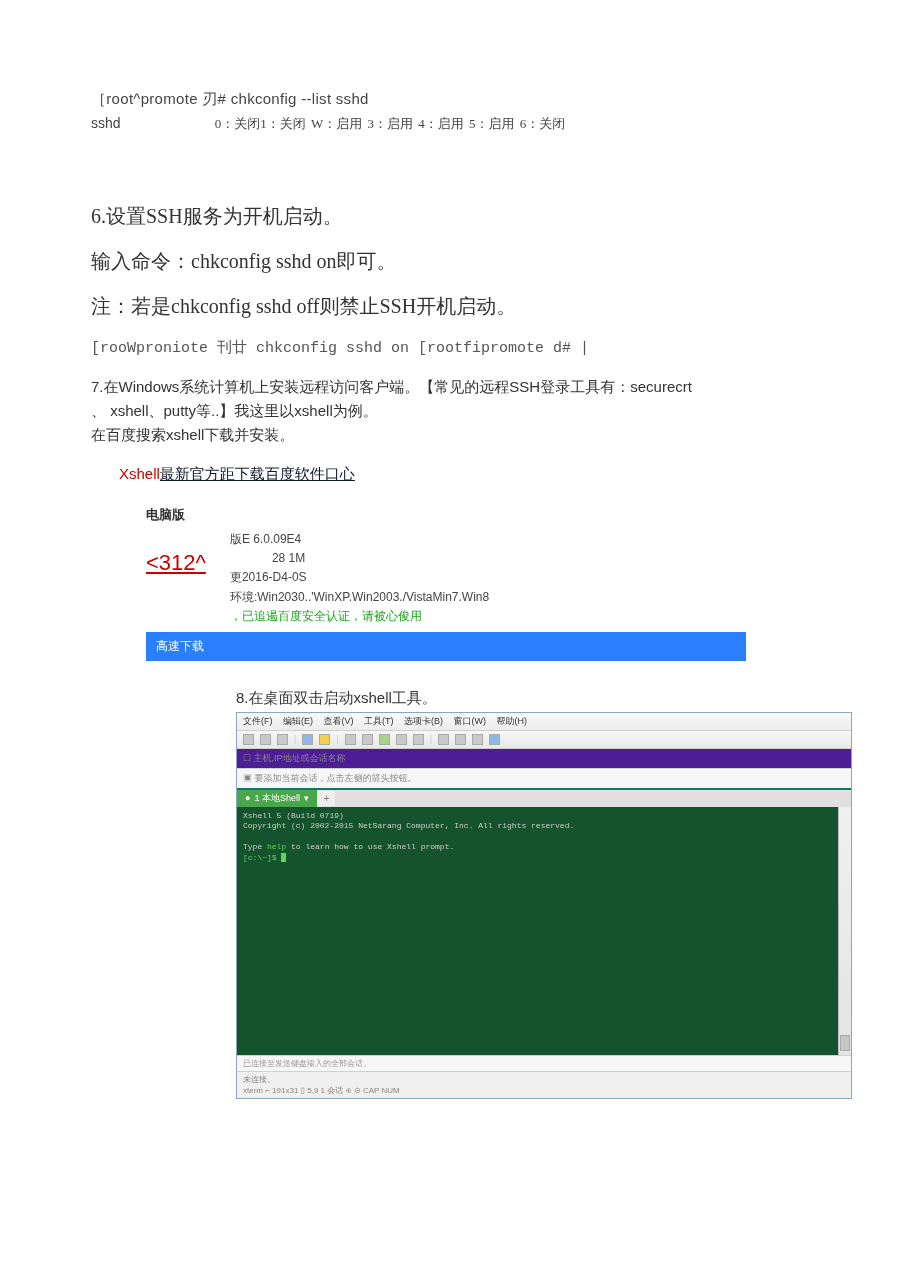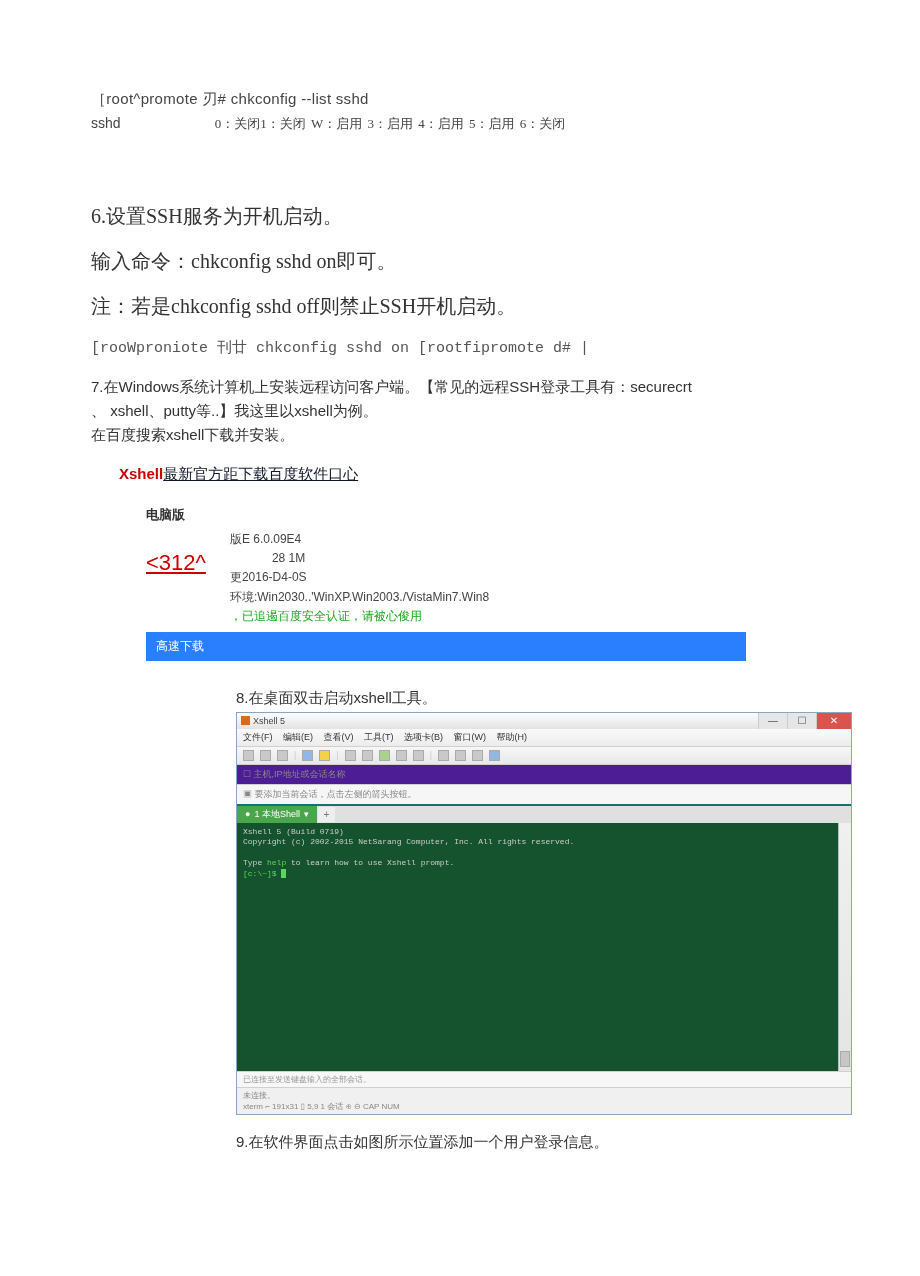--- a/index.html
+++ b/index.html
@@ -41,21 +41,21 @@
   }
   .para {
     font-size: 15px;
     line-height: 1.6;
     margin-bottom: 18px;
   }
   .xshell-link {
     font-size: 15px;
     margin-left: 28px;
   }
-  .xshell-link .red { color: #cc0000; font-weight: bold; }
+  .xshell-link .red { color: #cc0000; }
   .xshell-link .blue { color: #0f172a; text-decoration: underline; }
   .pcver {
     font-size: 13px;
     font-weight: bold;
     margin: 22px 0 6px 55px;
   }
   .dl-box {
     margin-left: 55px;
     display: flex;
     align-items: flex-start;
@@ -251,31 +251,20 @@
       <div class="green">，已追遏百度安全认证，请被心俊用</div>
     </div>
   </div>
 
   <div class="dl-btn">高速下载</div>
 
   <div class="step8">
     <div class="step8-title">8.在桌面双击启动xshell工具。</div>
 
     <div class="xshell-window">
-      <div class="xw-title">
-        <div class="xw-title-left">
-          <div class="xw-ico"></div>
-          <div class="xw-title-text">Xshell 5</div>
-        </div>
-        <div class="xw-btns">
-          <div class="xw-btn">—</div>
-          <div class="xw-btn">☐</div>
-          <div class="xw-btn close">✕</div>
-        </div>
-      </div>
       <div class="xw-menu">
         <span>文件(F)</span>
         <span>编辑(E)</span>
         <span>查看(V)</span>
         <span>工具(T)</span>
         <span>选项卡(B)</span>
         <span>窗口(W)</span>
         <span>帮助(H)</span>
       </div>
       <div class="xw-toolbar">
@@ -314,15 +303,14 @@
           </div>
       </div>
       <div class="xw-status1">已连接至发送键盘输入的全部会话。</div>
       <div class="xw-status2">
         <span>未连接。</span>
         <span>xterm   ⌐ 191x31   ▯ 5,9   1 会话   ⊕ ⊖   CAP NUM</span>
       </div>
     </div>
   </div>
 
-  <div class="step9">9.在软件界面点击如图所示位置添加一个用户登录信息。</div>
 
 </div>
 
 </body></html>

